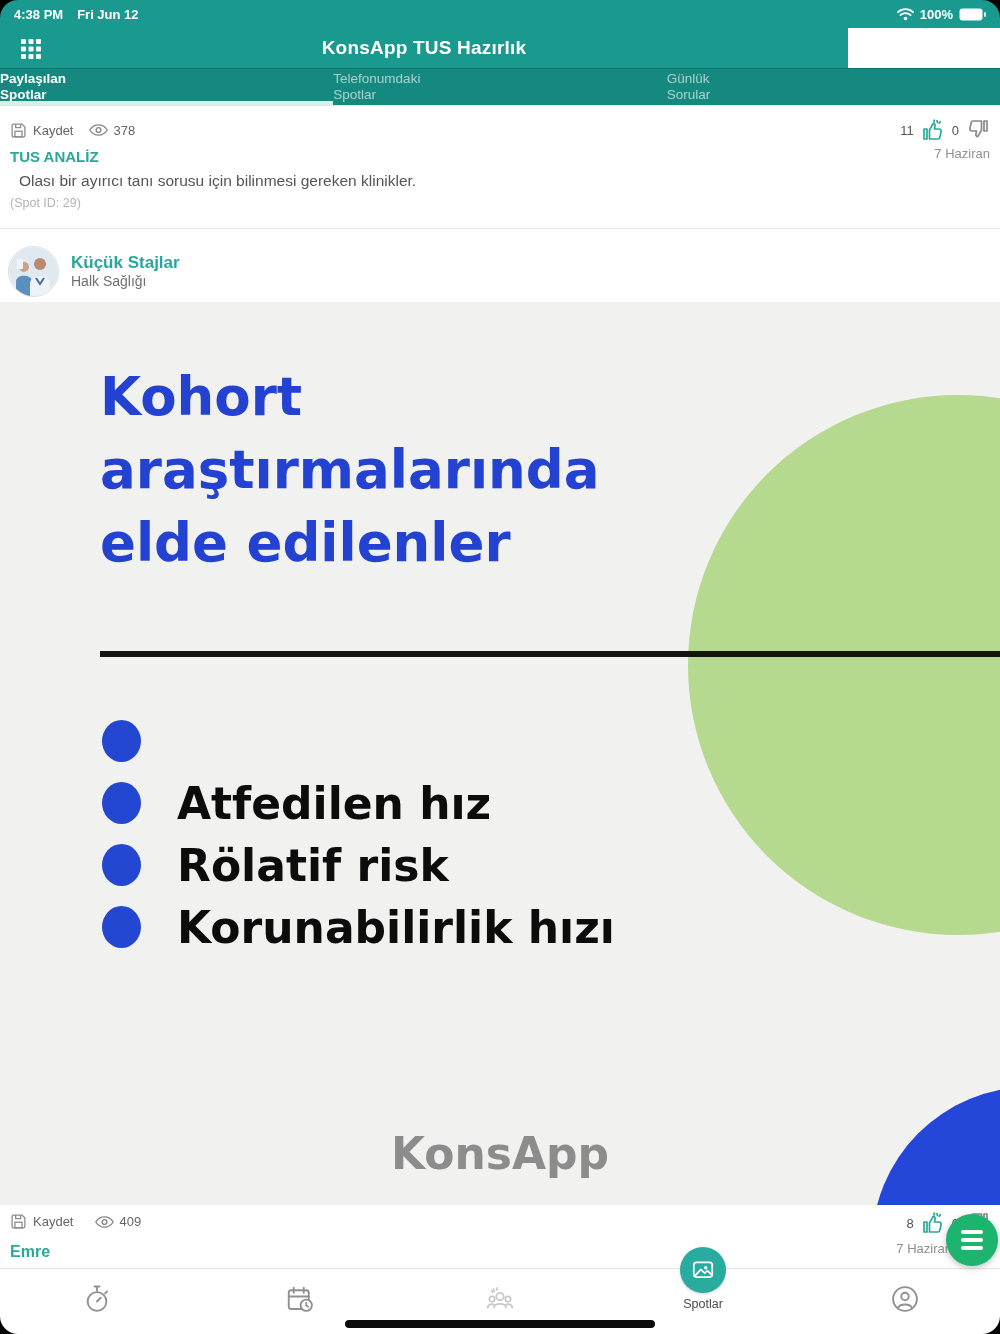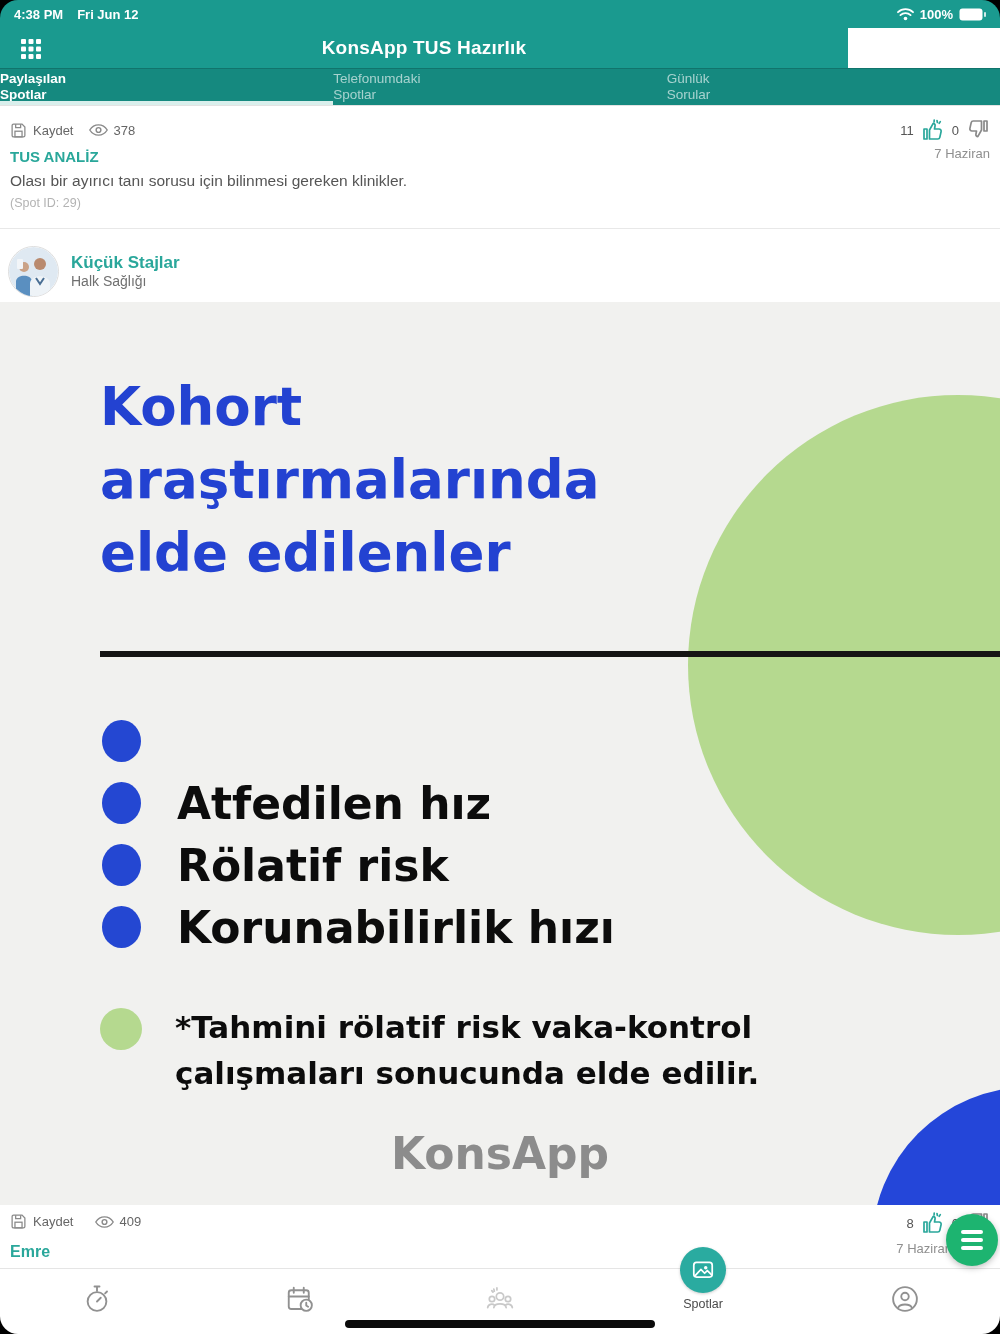--- a/index.html
+++ b/index.html
@@ -35,33 +35,33 @@
   
   .post-top{position:absolute;left:0;top:106px;width:1000px;height:196px;background:#fff;}
   .meta-row{position:absolute;left:10px;top:12px;right:10px;display:flex;align-items:center;
             color:#666;font-size:13px;}
   .meta-left{display:flex;align-items:center;gap:6px;}
   .meta-right{margin-left:auto;display:flex;align-items:center;gap:7px;}
   .views{display:flex;align-items:center;gap:5px;margin-left:16px;color:#666;}
   .like-num{color:#555;}
   .category{position:absolute;left:10px;top:42px;color:#29a79a;font-weight:bold;font-size:15px;}
   .post-date{position:absolute;right:10px;top:40px;color:#8f8f8f;font-size:13px;}
-  .desc{position:absolute;left:10px;top:66px;color:#555;font-size:15.5px;}
+  .desc{position:absolute;left:19px;top:66px;color:#555;font-size:15.5px;}
   .spot-id{position:absolute;left:10px;top:90px;color:#b3b3b3;font-size:12.5px;}
   .divider{position:absolute;left:0;top:122px;width:1000px;height:1px;background:#e8e8e8;}
   .author-row{position:absolute;left:8px;top:140px;display:flex;align-items:center;gap:12px;cursor:pointer;}
   .avatar{width:49px;height:49px;border-radius:50%;overflow:hidden;border:1px solid #ddd;flex:0 0 auto;}
   .author-name{color:#2aa79b;font-weight:bold;font-size:17px;line-height:20px;}
   .author-sub{color:#707070;font-size:14px;line-height:17px;}
 
   
   .slide{position:absolute;left:0;top:302px;width:1000px;height:903px;background:#f1f1ef;overflow:hidden;}
   .green-circle{position:absolute;left:688px;top:93px;width:540px;height:540px;border-radius:50%;}
   .blue-circle{position:absolute;left:872px;top:785px;width:316px;height:316px;border-radius:50%;}
-  .slide-title{position:absolute;left:100px;top:68px;font-family:"DejaVu Sans",sans-serif;
+  .slide-title{position:absolute;left:100px;top:58px;font-family:"DejaVu Sans",sans-serif;
                font-size:53px;font-weight:bold;line-height:73px;}
   .black-rule{position:absolute;left:100px;top:349px;width:900px;height:6px;background:#141414;}
   .bullets{position:absolute;left:102px;top:408px;}
   .bullet-row{display:flex;align-items:center;height:62px;}
   .dot{width:39px;height:42px;border-radius:50%;flex:0 0 auto;}
   .bullet-text{margin-left:36px;color:#0c0c0c;font-family:"DejaVu Sans",sans-serif;
                font-size:44px;font-weight:600;}
   .footnote{position:absolute;left:100px;top:702px;display:flex;}
   .foot-dot{width:42px;height:42px;border-radius:50%;margin-top:4px;flex:0 0 auto;}
   .foot-text{margin-left:33px;color:#0c0c0c;font-family:"DejaVu Sans",sans-serif;
@@ -247,27 +247,20 @@
       </div>
       <div class="bullet-row">
         <span class="dot" style="background:#2447d2"></span>
         <span class="bullet-text">Rölatif risk</span>
       </div>
       <div class="bullet-row">
         <span class="dot" style="background:#2447d2"></span>
         <span class="bullet-text">Korunabilirlik hızı</span>
       </div>
     </div>
-    <div class="footnote">
-      <span class="foot-dot" style="background:#b5d98f"></span>
-      <span class="foot-text">
-        <div>*Tahmini rölatif risk vaka-kontrol</div>
-        <div>çalışmaları sonucunda elde edilir.</div>
-      </span>
-    </div>
     <div class="watermark">KonsApp</div>
   </div>
 
   <div class="post-bottom">
     <div class="pb-meta">
       <span style="display:flex;align-items:center;gap:6px;">
         <span>
           <svg width="17" height="17" viewBox="0 0 24 24" fill="none" stroke="#8a8a8a" stroke-width="1.8">
             <path d="M5 3h12l4 4v12a2 2 0 0 1-2 2H5a2 2 0 0 1-2-2V5a2 2 0 0 1 2-2z"></path>
             <path d="M8 3v5h7V3"></path>

